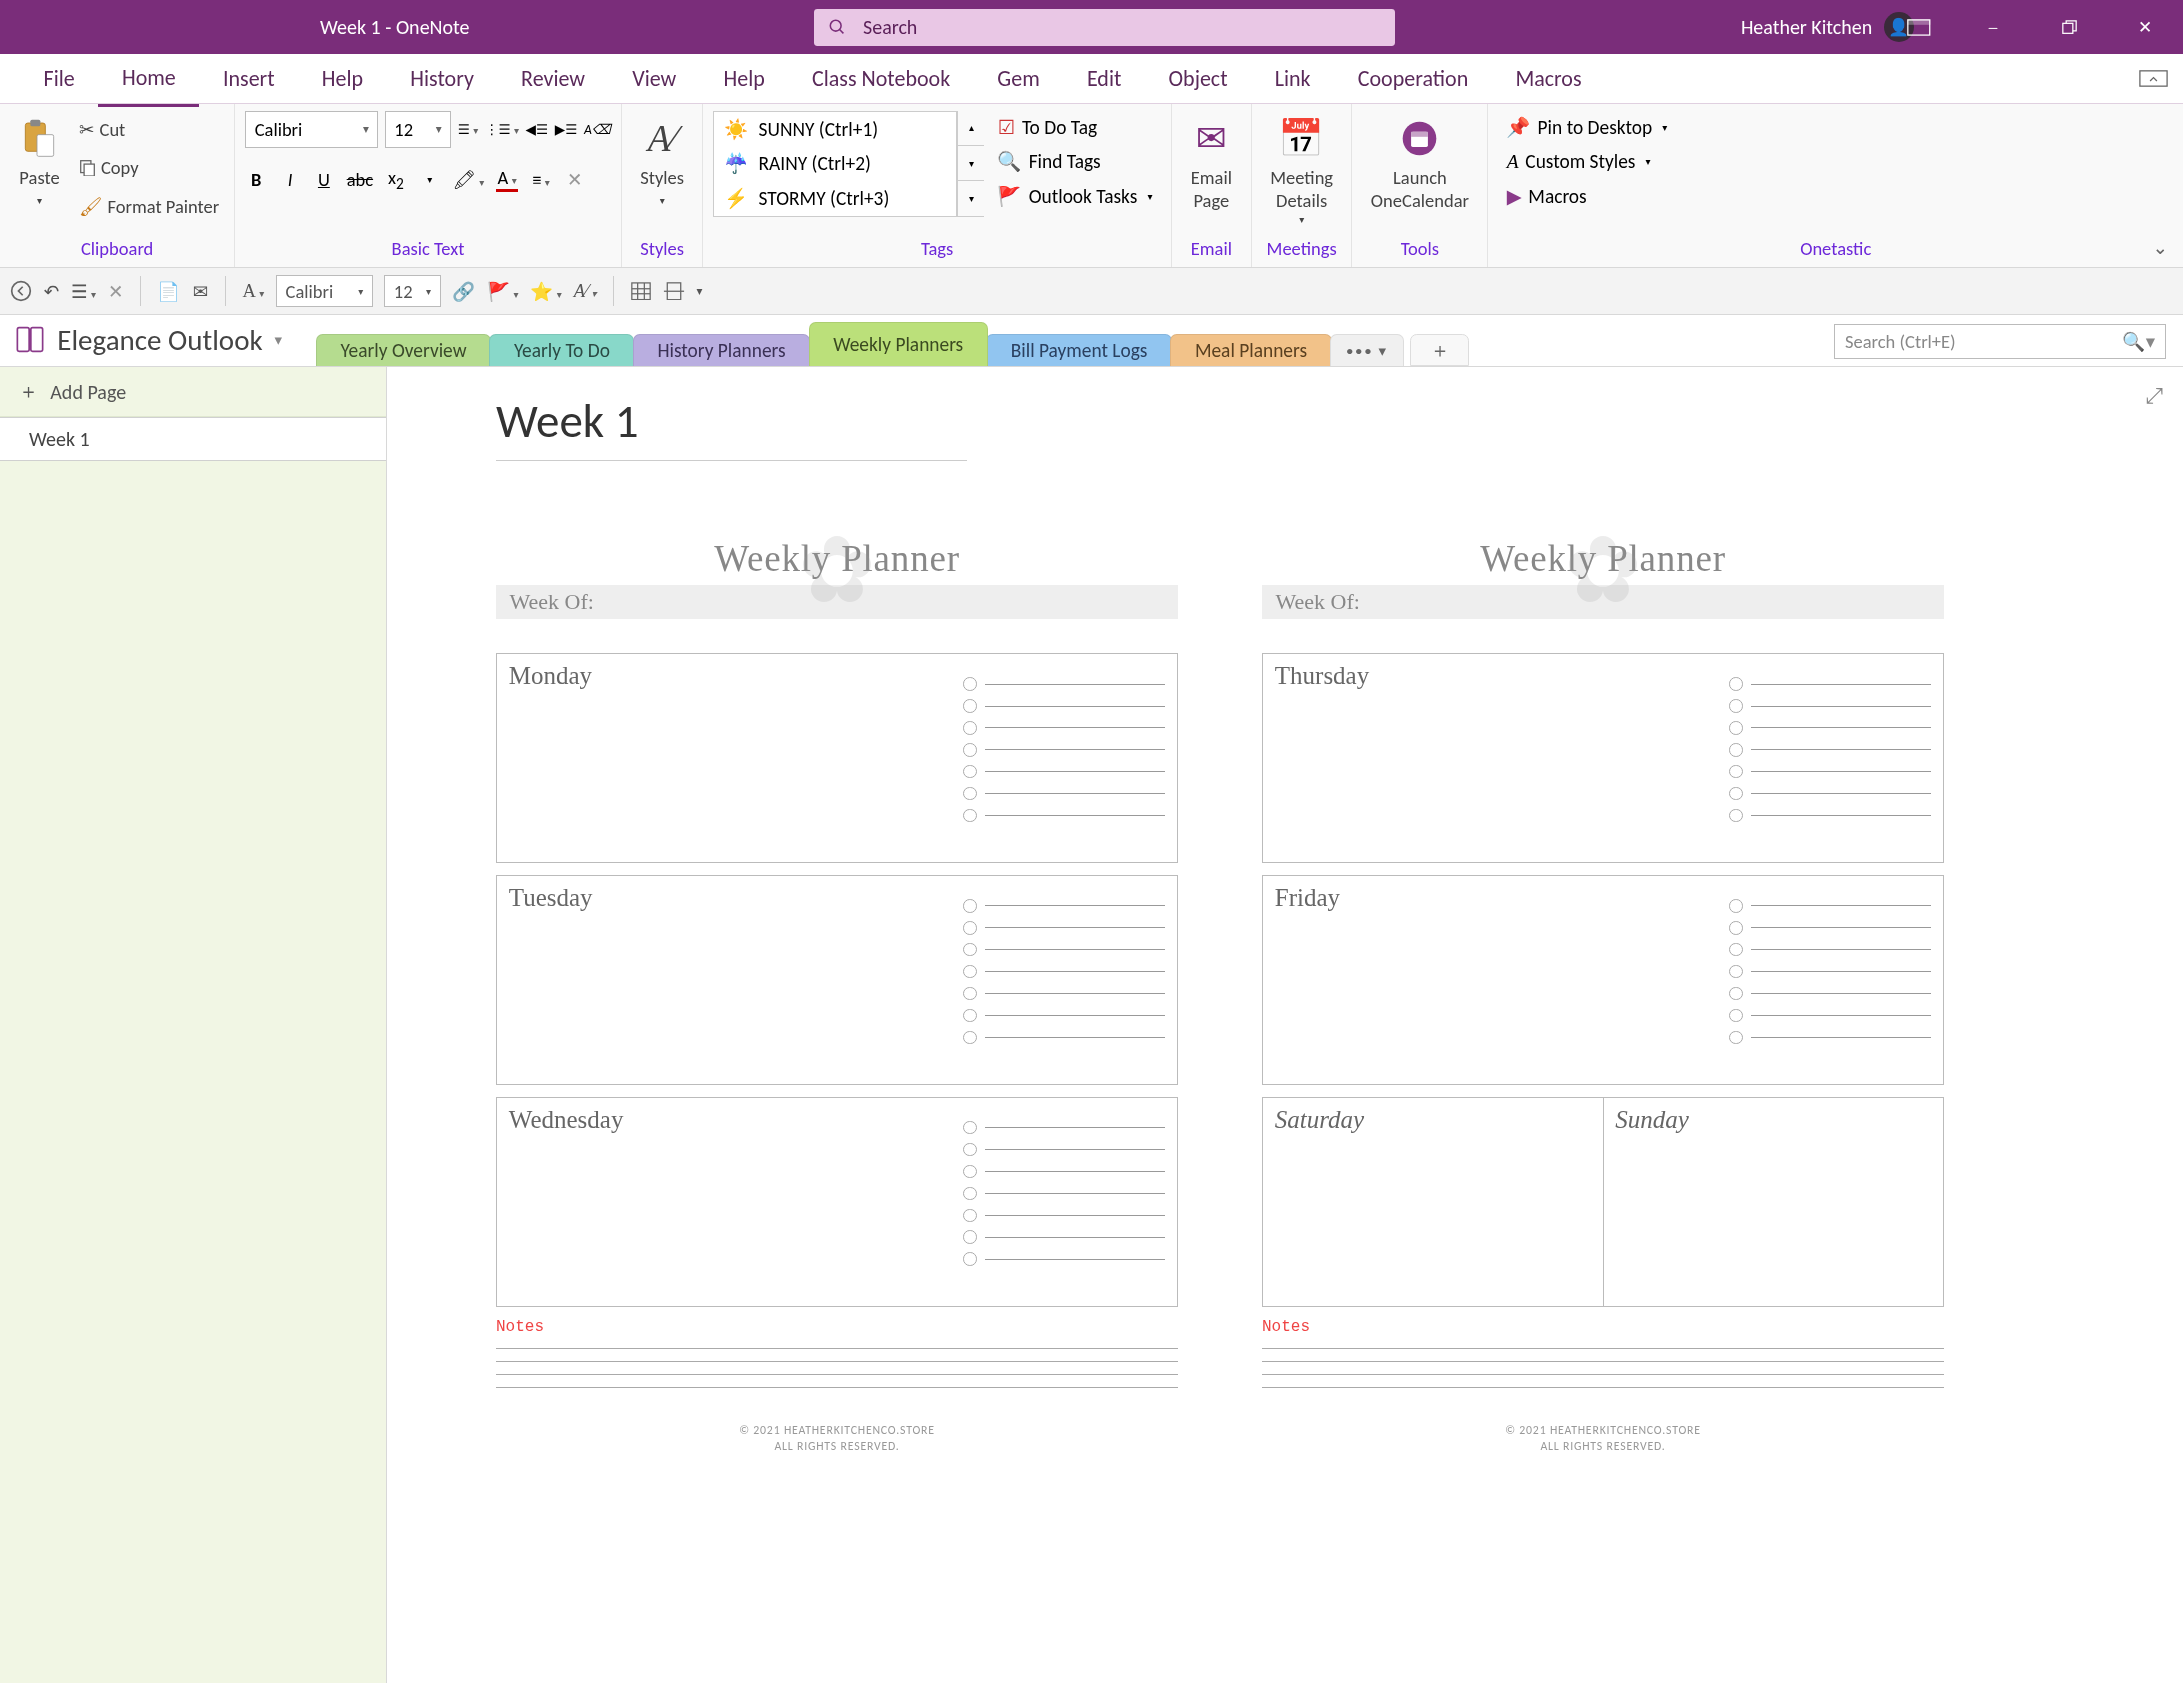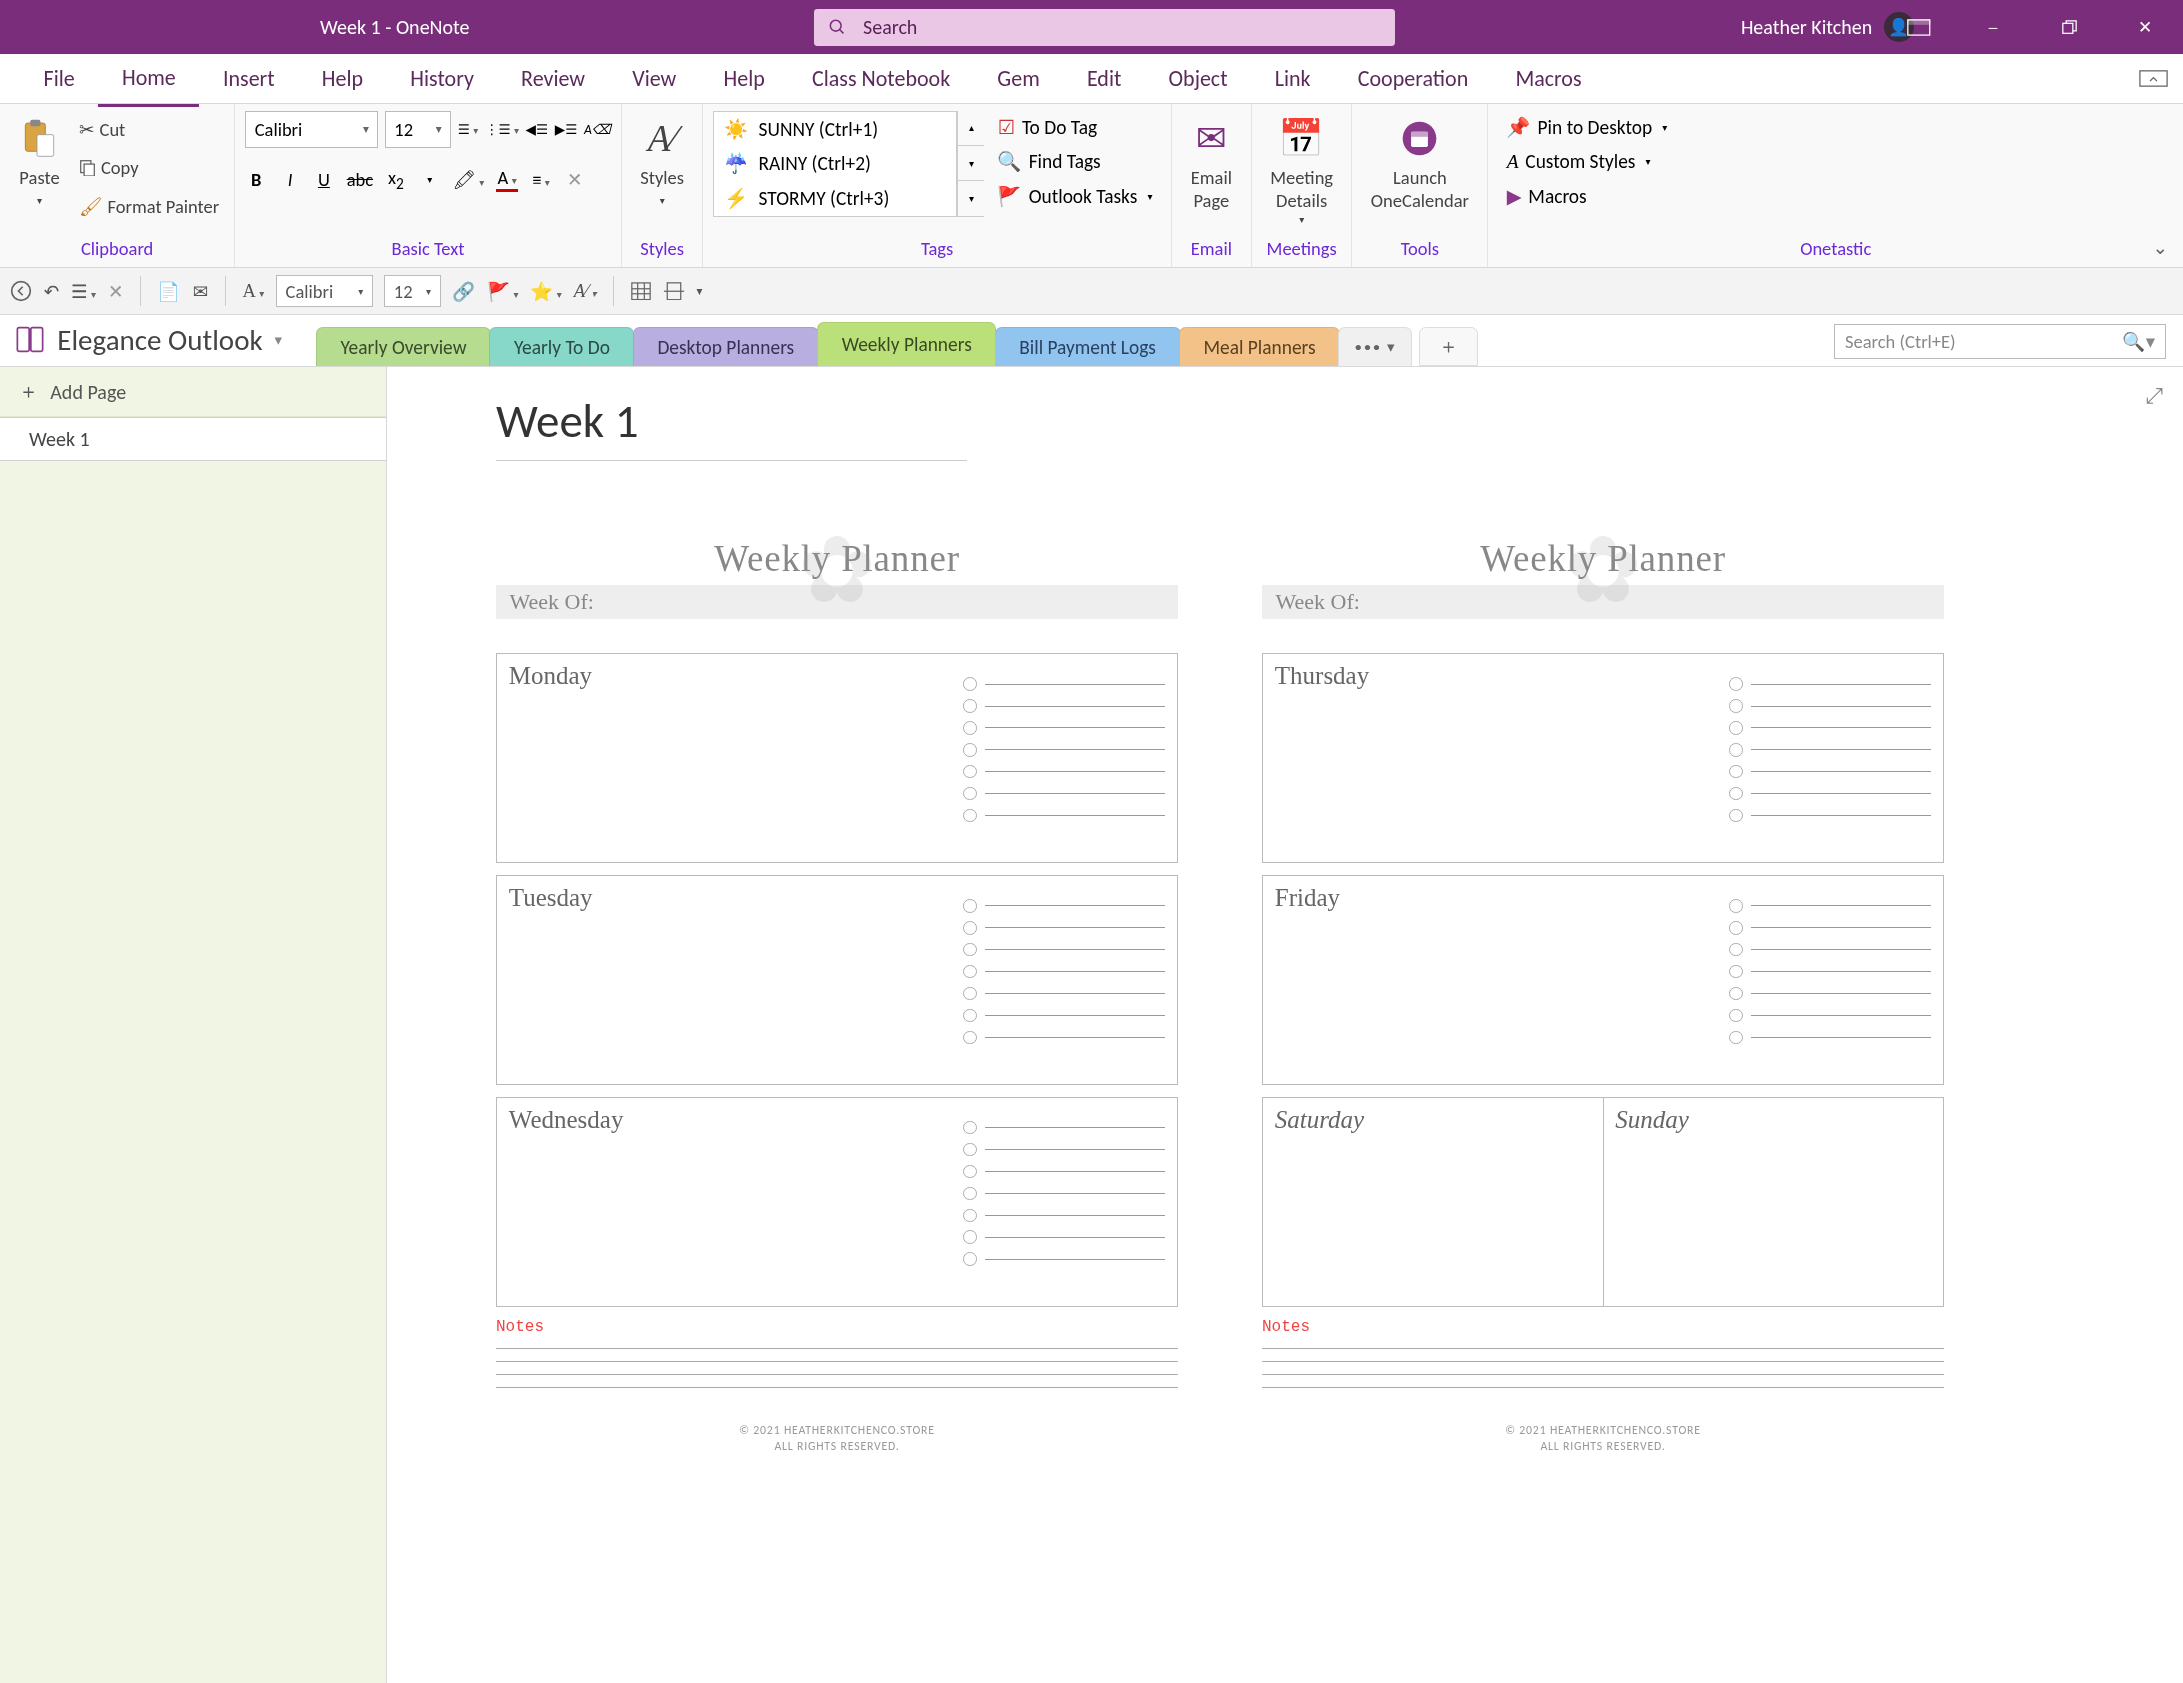--- a/index.html
+++ b/index.html
@@ -45,21 +45,21 @@
 
 .qat { height: 47px; background: #f3f3f3; border-bottom: 0.8px solid #d8d8d8; display: flex; align-items: center; padding: 0 10px; gap: 11.8px; font-size: 18.5px; color: #555; }
 .qat .sep { width: 0.8px; height: 30px; background: #ccc; margin: 0 5px; }
 .qat .fontbox2 { height: 32px; border: 0.8px solid #bbb; background: #fff; display: inline-flex; align-items: center; padding: 0 8.4px; font-size: 18.5px; gap: 25px; }
 
 
 .nbbar { height: 52px; background: #fff; border-bottom: 0.8px solid #d8d8d8; display: flex; align-items: flex-end; padding: 0 17px 0 13.5px; position: relative; }
 .nbname { display: flex; align-items: center; gap: 11.8px; font-size: 29px; color: #444; padding-bottom: 8.4px; margin-right: 34px; }
 .nbname .nbicon { color: #8a3a8a; font-size: 25px; }
 .sectiontabs { display: flex; align-items: flex-end; gap: 0; }
-.stab { height: 39px; padding: 0 23.6px; display: flex; align-items: center; font-size: 19.4px; border-radius: 6.7px 6.7px 0 0; margin-right: -1.7px; position: relative; border: 0.8px solid rgba(0,0,0,0.08); border-bottom: none; }
+.stab { height: 32px; padding: 0 23.6px; display: flex; align-items: center; font-size: 19.4px; border-radius: 6.7px 6.7px 0 0; margin-right: -1.7px; position: relative; border: 0.8px solid rgba(0,0,0,0.08); border-bottom: none; }
 .stab.green1 { background: #b5dc8f; color: #3a4a2a; }
 .stab.teal { background: #88d8c9; color: #2a4a44; }
 .stab.purple { background: #b9aee0; color: #3a3055; }
 .stab.green2 { background: #bbe07a; color: #3a4a20; height: 44px; z-index: 2; }
 .stab.blue { background: #91c5f0; color: #2a4060; }
 .stab.orange { background: #f2c289; color: #5a4020; }
 .stab.more { background: #f0f0f0; padding: 0 15px; font-size: 15px; letter-spacing: 1.7px; color: #666; }
 .stab.plus { background: #f8f8f8; padding: 0 18.5px; font-size: 20px; color: #666; border: 0.8px solid #ddd; margin-left: 8.4px; }
 .nbsearch { position: absolute; right: 17px; bottom: 6.7px; width: 332px; height: 35px; border: 0.8px solid #bbb; background: #fff; display: flex; align-items: center; padding: 0 10px; font-size: 18.5px; color: #888; justify-content: space-between; }
 
@@ -396,21 +396,21 @@
           <rect x="4" y="3" width="14" height="28" rx="2"></rect>
           <rect x="20" y="3" width="14" height="28" rx="2"></rect>
         </svg>
       </span>
     <span>Elegance Outlook</span>
     <span style="font-size:15px; color:#888;">▾</span>
   </div>
   <div class="sectiontabs">
     <div class="stab green1">Yearly Overview</div>
     <div class="stab teal">Yearly To Do</div>
-    <div class="stab purple">Desktop Planners</div>
+    <div class="stab purple">History Planners</div>
     <div class="stab green2">Weekly Planners</div>
     <div class="stab blue">Bill Payment Logs</div>
     <div class="stab orange">Meal Planners</div>
     <div class="stab more">••• ▾</div>
     <div class="stab plus">＋</div>
   </div>
   <div class="nbsearch">
     <span>Search (Ctrl+E)</span>
     <span>🔍▾</span>
   </div>

